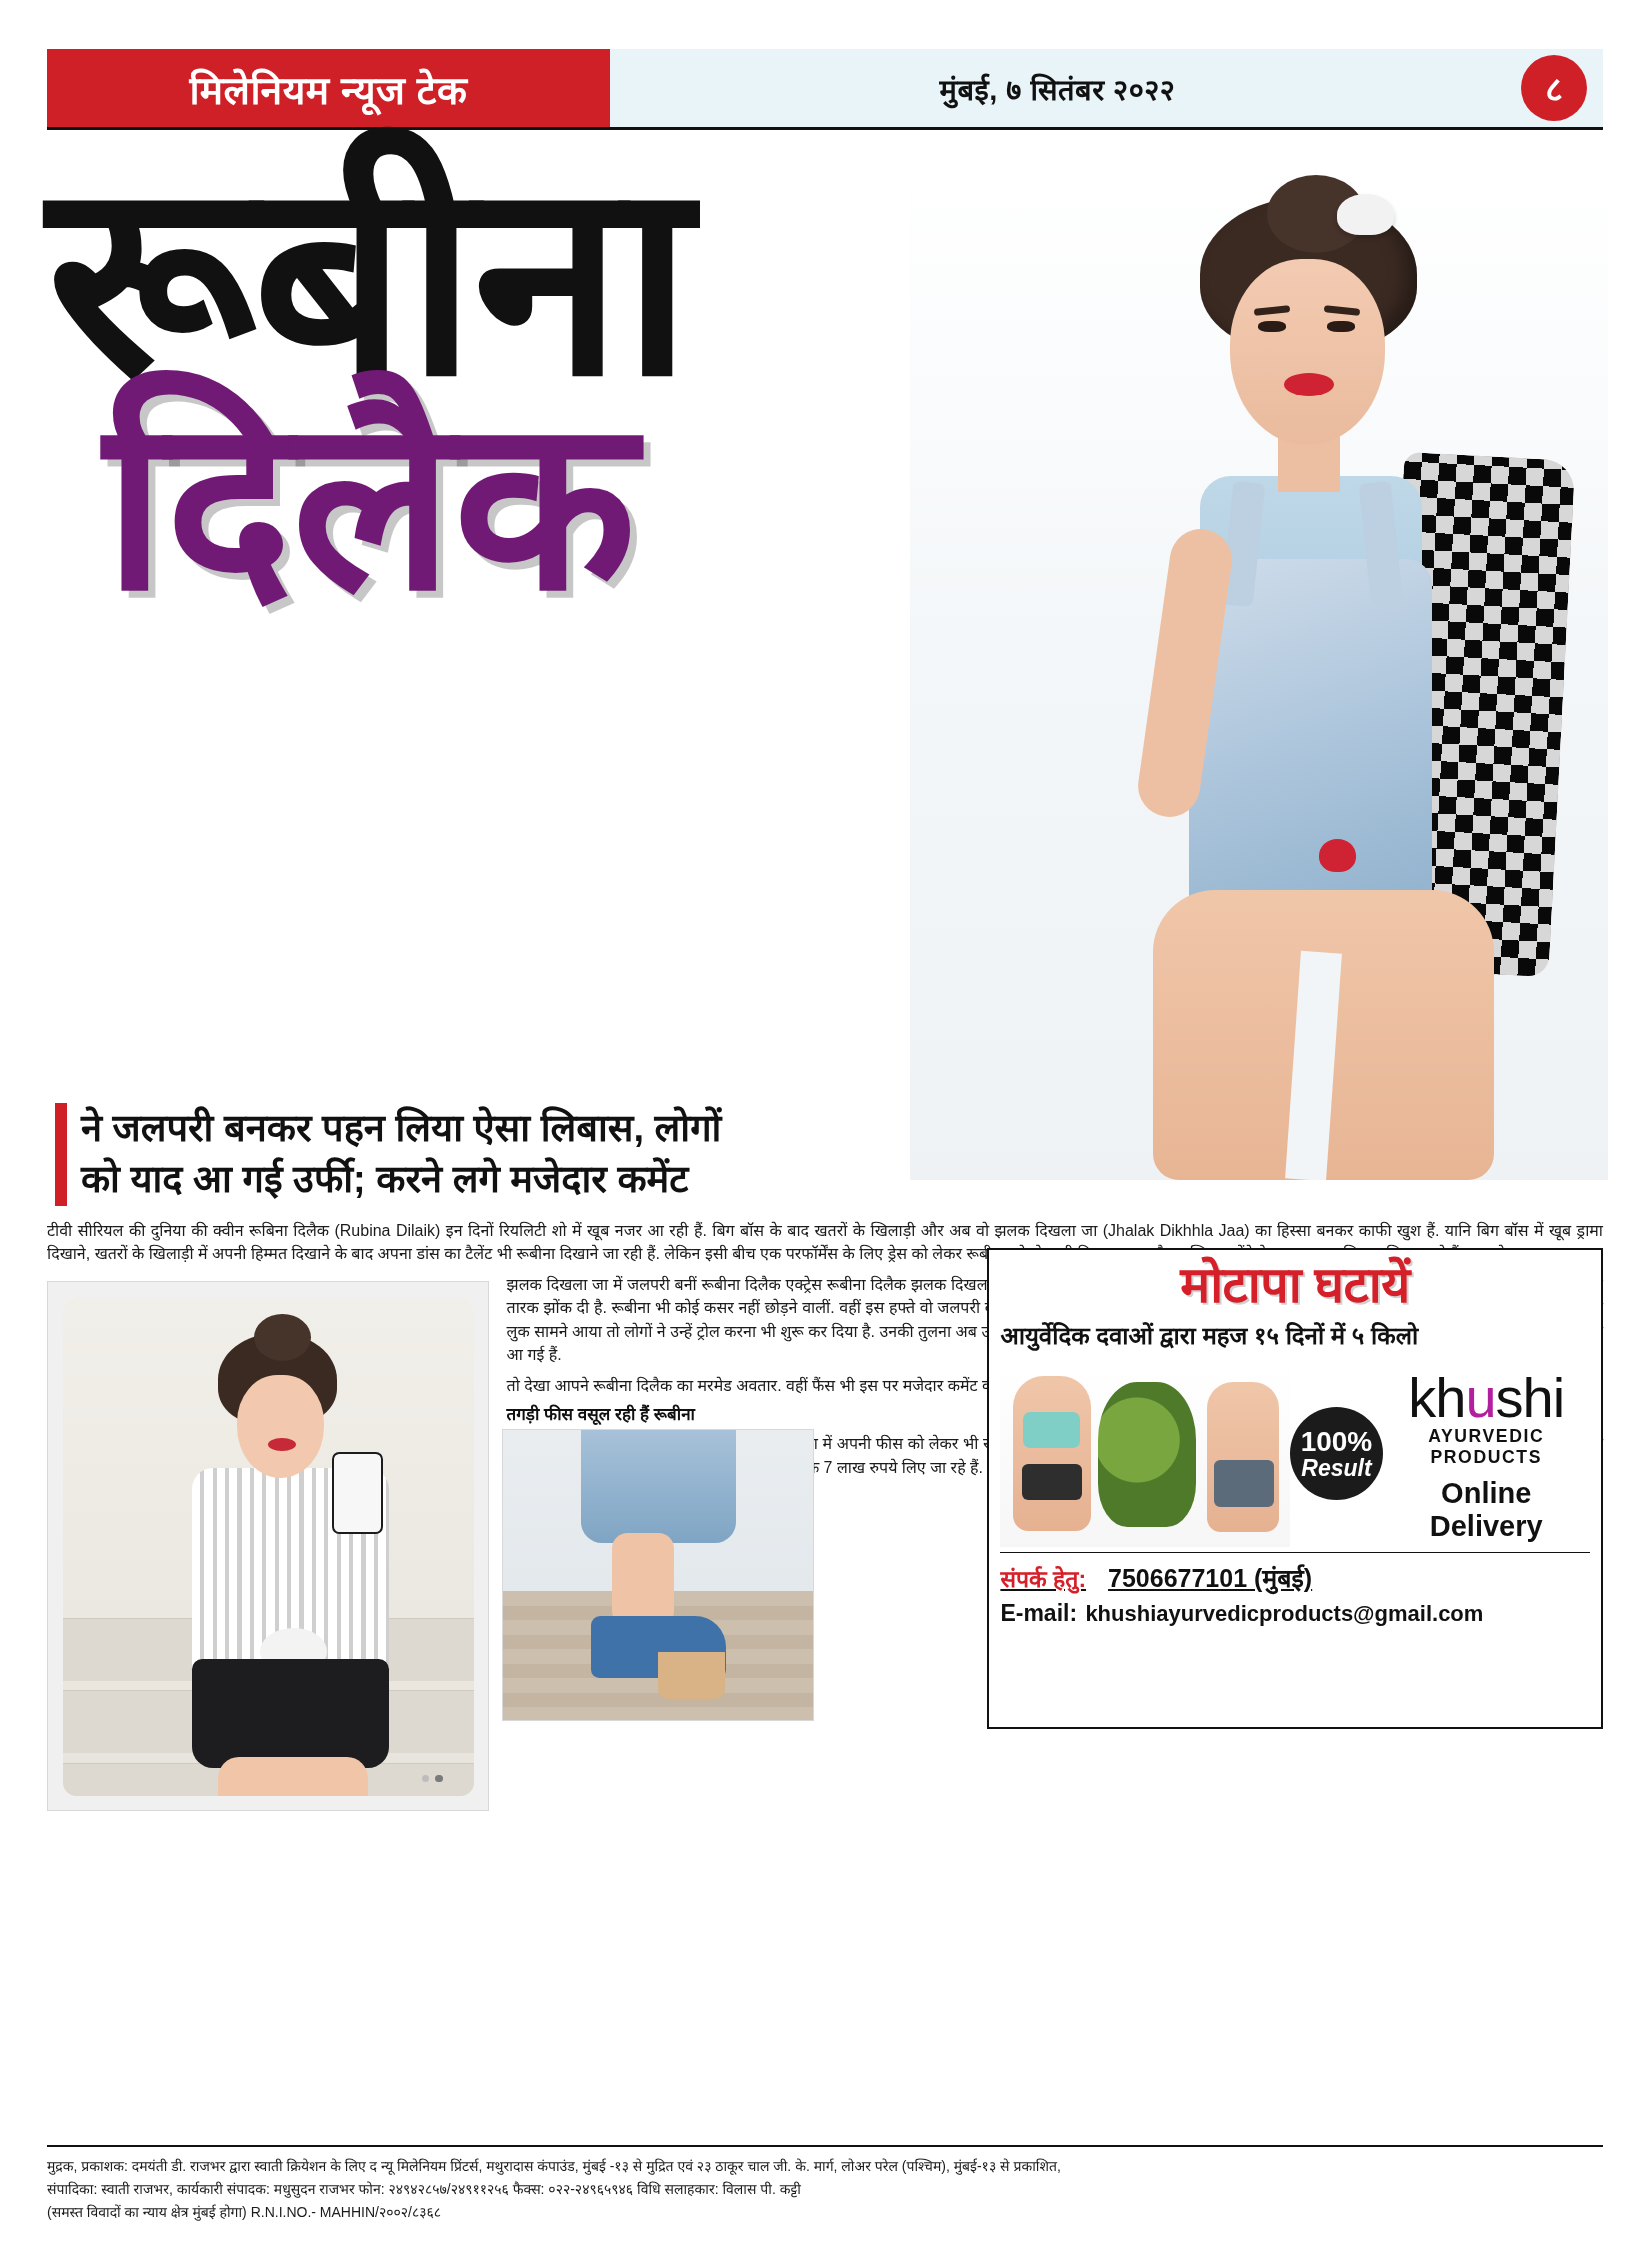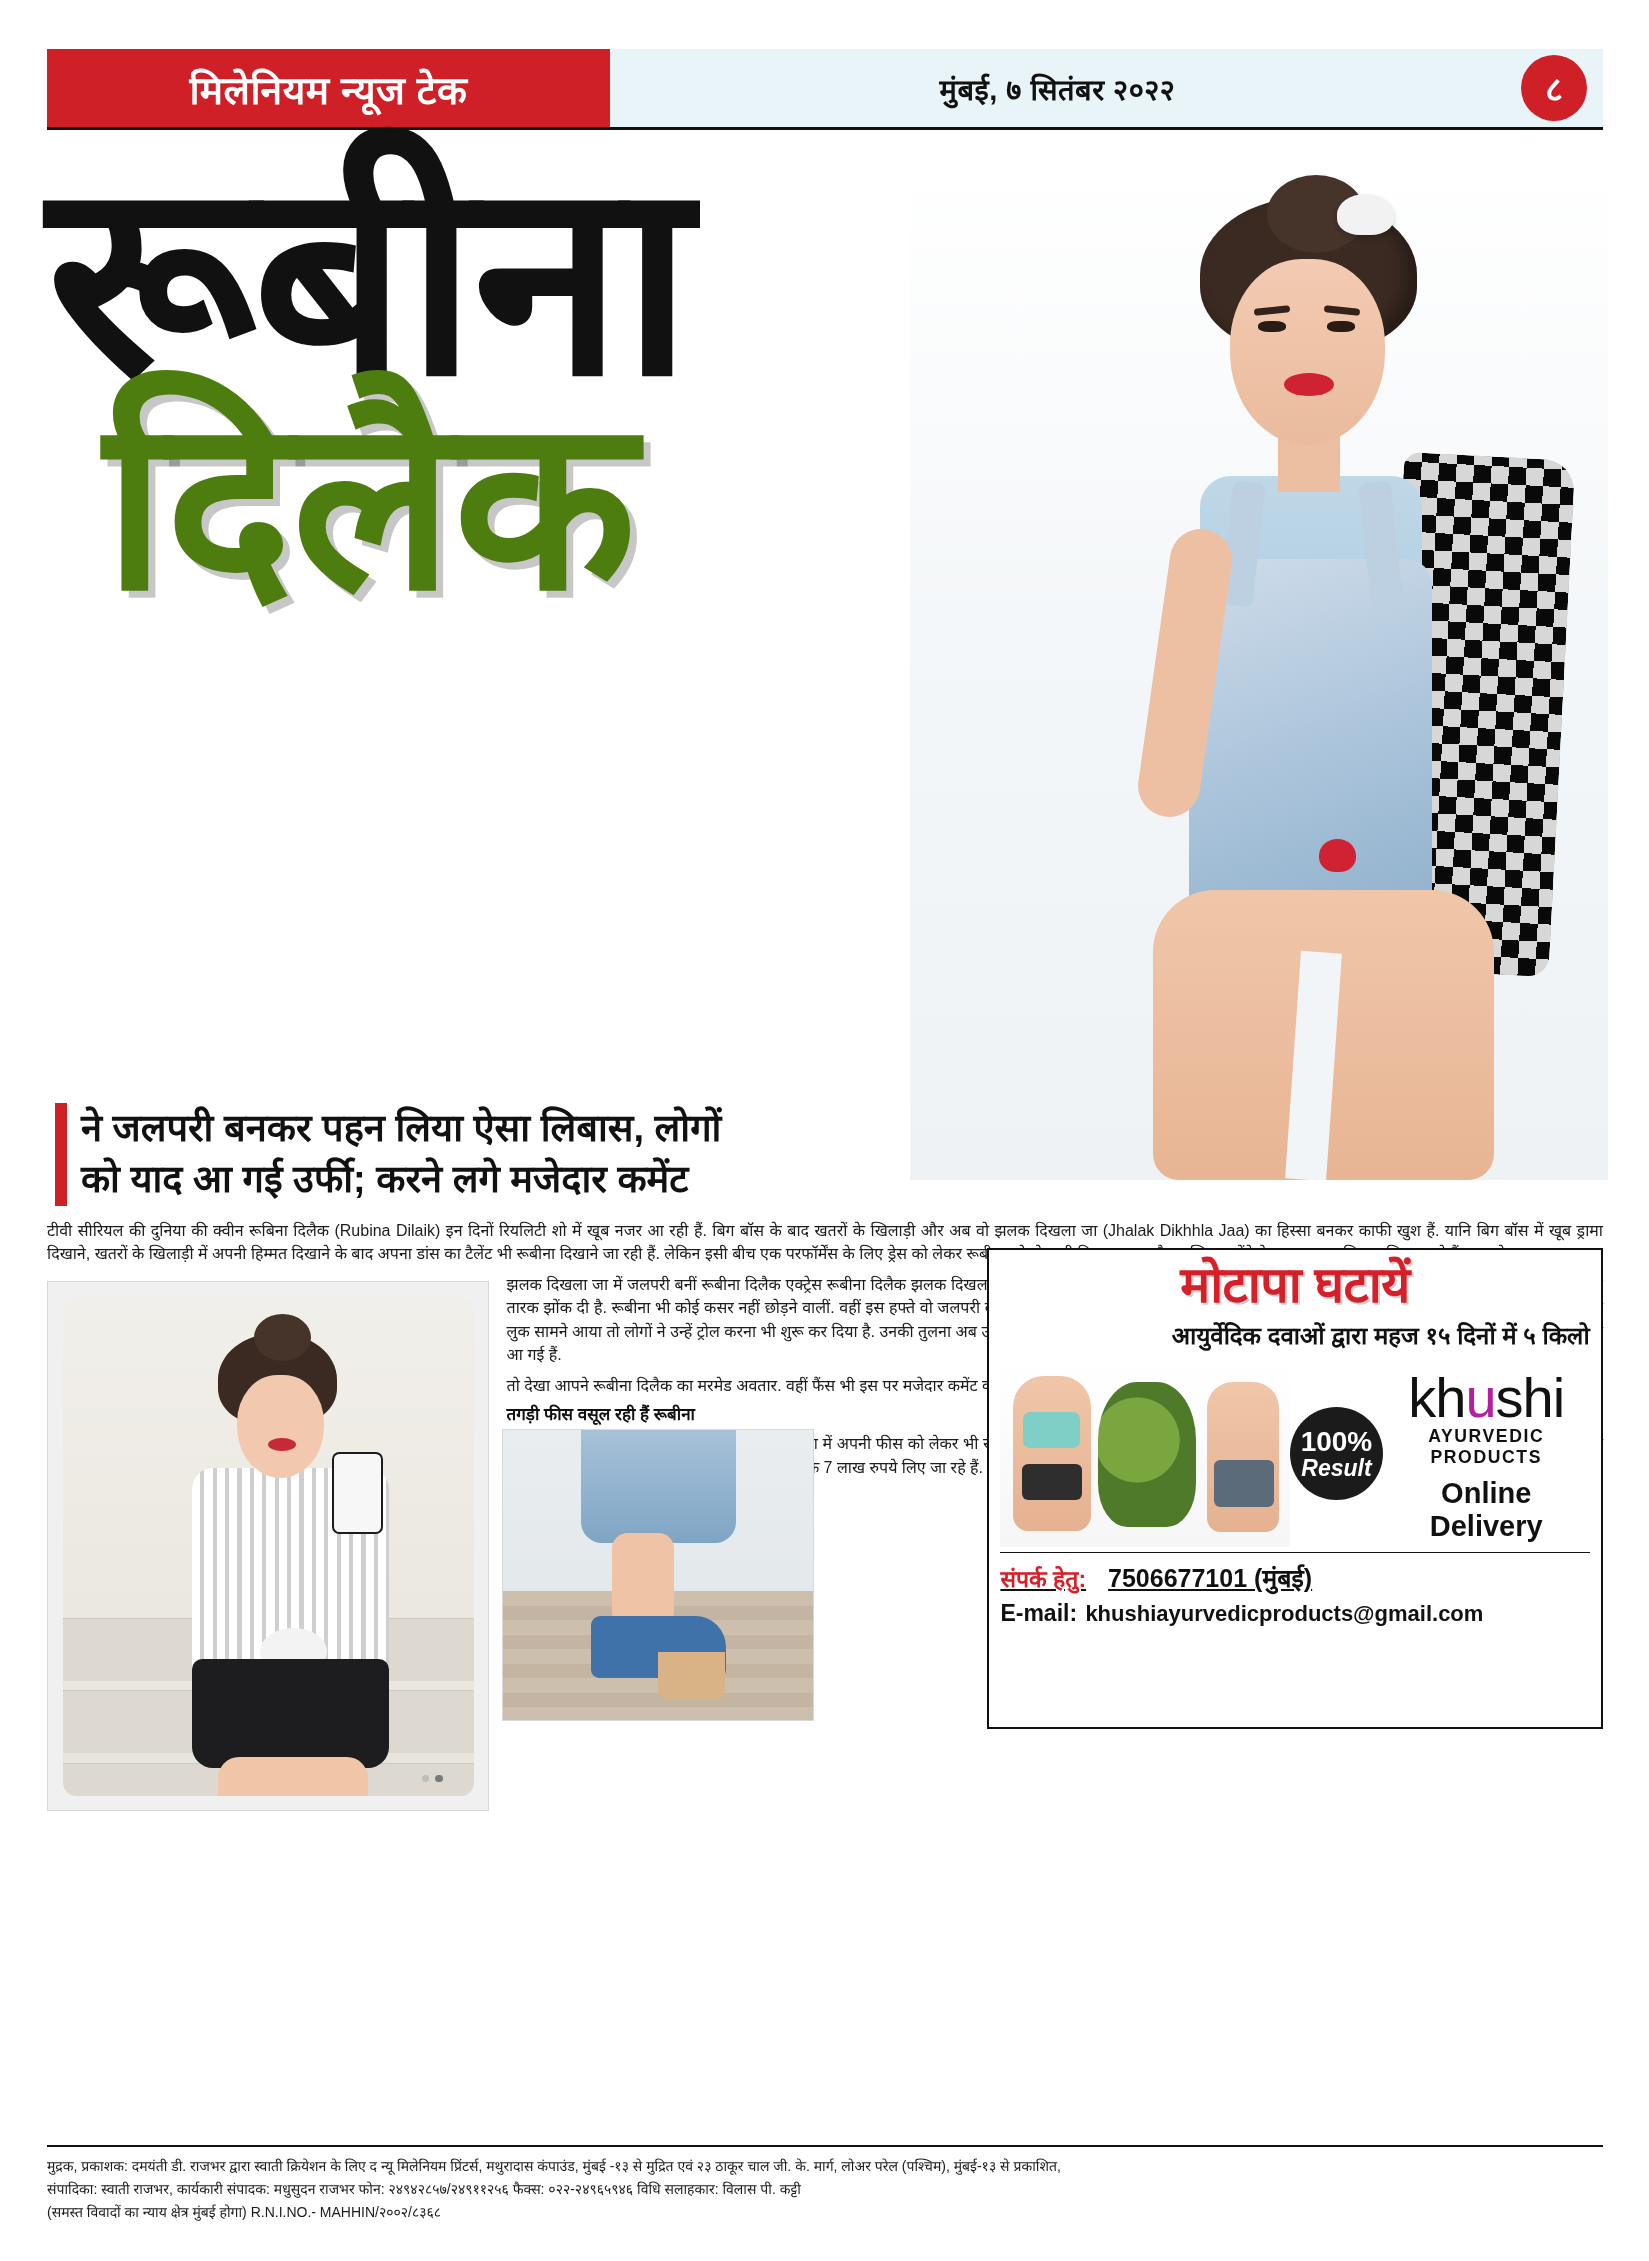--- a/index.html
+++ b/index.html
@@ -97,21 +97,21 @@
     line-height:0.92;
     font-weight:bold;
     color:#111;
     letter-spacing:-3.1px;
     text-shadow:5.2px 6.2px 0 rgba(255,255,255,0.9);
   }
   .hero-title .l2{
     font-size:238px;
     line-height:0.95;
     font-weight:bold;
-    color:#4d7c0f;
+    color:#701a75;
     margin-left:57px;
     margin-top:-10.3px;
     text-shadow:7.2px 7.2px 0 rgba(0,0,0,0.22);
   }
   .hero-photo{
     position:absolute;
     right:-5.2px;top:21px;
     width:698px;height:1014px;
     z-index:2;
     overflow:hidden;
@@ -306,21 +306,21 @@
   .ad-title{
     text-align:center;
     font-size:50px;
     font-weight:bold;
     color:#d5202a;
     letter-spacing:-0.5px;
     text-shadow:2.1px 2.1px 0 rgba(0,0,0,.18);
     line-height:1.05;
   }
   .ad-sub{
-    text-align:right;
+    text-align:left;
     font-size:24px;
     font-weight:bold;
     color:#111;
     margin-top:7.2px;
   }
   .ad-mid{
     display:flex;align-items:center;justify-content:space-between;
     margin-top:9.3px;height:186px;
   }
   .ad-img{

